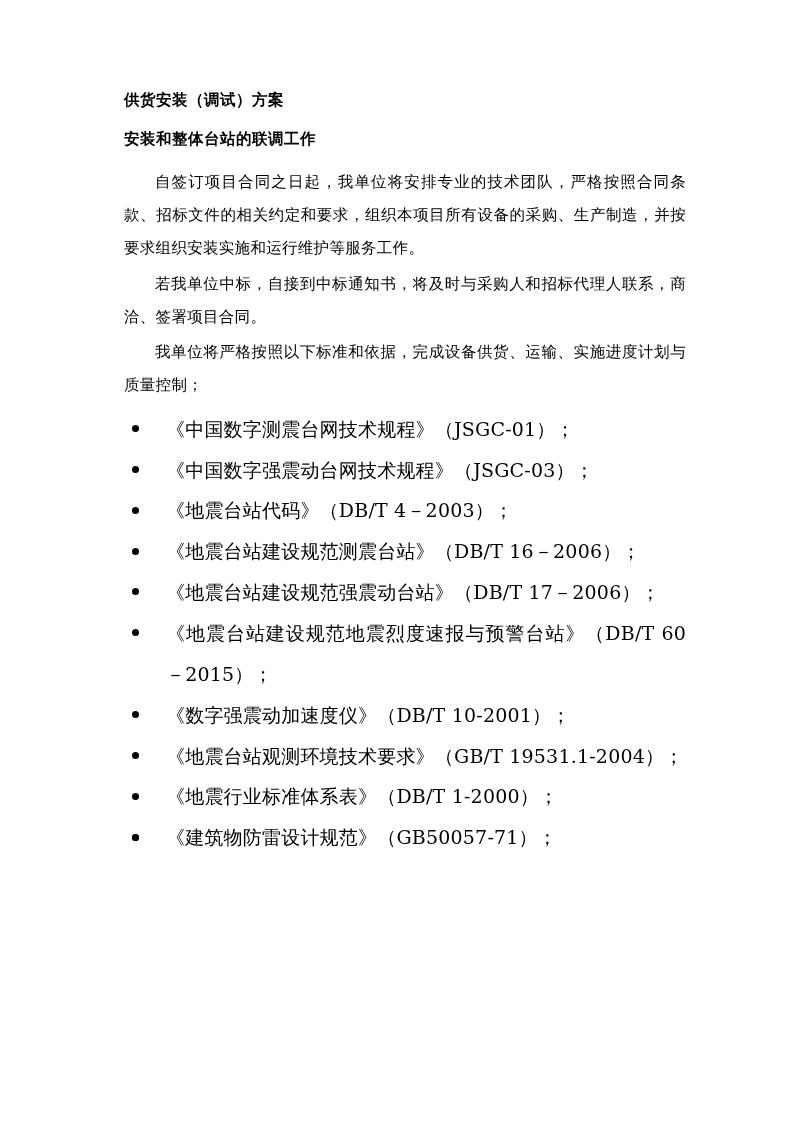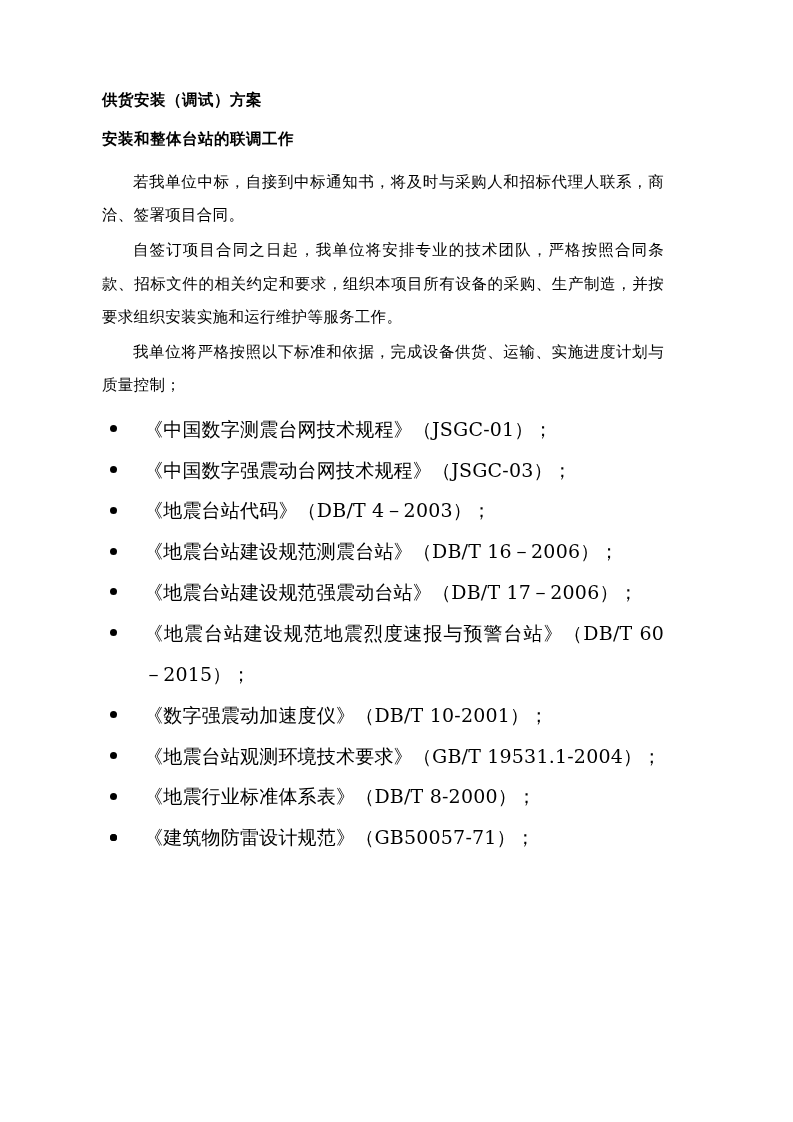--- a/index.html
+++ b/index.html
@@ -13,21 +13,21 @@
   .page {
     width: 793px;
     height: 1122px;
     background: #ffffff;
     position: relative;
     box-sizing: border-box;
     overflow: hidden;
   }
   .content {
     position: absolute;
-    left: 102px;
+    left: 124px;
     top: 88px;
     width: 562px;
   }
   .heading {
     font-family: "DejaVu Sans", "Liberation Sans", sans-serif;
     font-weight: bold;
     font-size: 15.5px;
     color: #000000;
     line-height: 1.6;
     margin: 0 0 14px 0;
@@ -75,23 +75,23 @@
 </head>
 <body>
 
 <div class="page">
   <div class="content">
 
     <h1 class="heading">供货安装（调试）方案</h1>
 
     <h2 class="heading">安装和整体台站的联调工作</h2>
 
+    <p class="para">自签订项目合同之日起，我单位将安排专业的技术团队，严格按照合同条款、招标文件的相关约定和要求，组织本项目所有设备的采购、生产制造，并按要求组织安装实施和运行维护等服务工作。</p>
+
     <p class="para">若我单位中标，自接到中标通知书，将及时与采购人和招标代理人联系，商洽、签署项目合同。</p>
-
-    <p class="para">自签订项目合同之日起，我单位将安排专业的技术团队，严格按照合同条款、招标文件的相关约定和要求，组织本项目所有设备的采购、生产制造，并按要求组织安装实施和运行维护等服务工作。</p>
 
 
     <p class="para">我单位将严格按照以下标准和依据，完成设备供货、运输、实施进度计划与质量控制；</p>
 
     <ul class="bullet-list">
       <li class="bullet-item">
         <span class="bullet-dot"></span>
         <span>《中国数字测震台网技术规程》（JSGC-01）；</span>
       </li>
       <li class="bullet-item">
@@ -117,21 +117,21 @@
       <li class="bullet-item">
         <span class="bullet-dot"></span>
         <span>《数字强震动加速度仪》（DB/T 10-2001）；</span>
       </li>
       <li class="bullet-item">
         <span class="bullet-dot"></span>
         <span>《地震台站观测环境技术要求》（GB/T 19531.1-2004）；</span>
       </li>
       <li class="bullet-item">
         <span class="bullet-dot"></span>
-        <span>《地震行业标准体系表》（DB/T 8-2000）；</span>
+        <span>《地震行业标准体系表》（DB/T 1-2000）；</span>
       </li>
       <li class="bullet-item">
         <span class="bullet-dot"></span>
       </li>
       <li class="bullet-item">
         <span class="bullet-dot"></span>
         <span>《建筑物防雷设计规范》（GB50057-71）；</span>
       </li>
     </ul>
 

